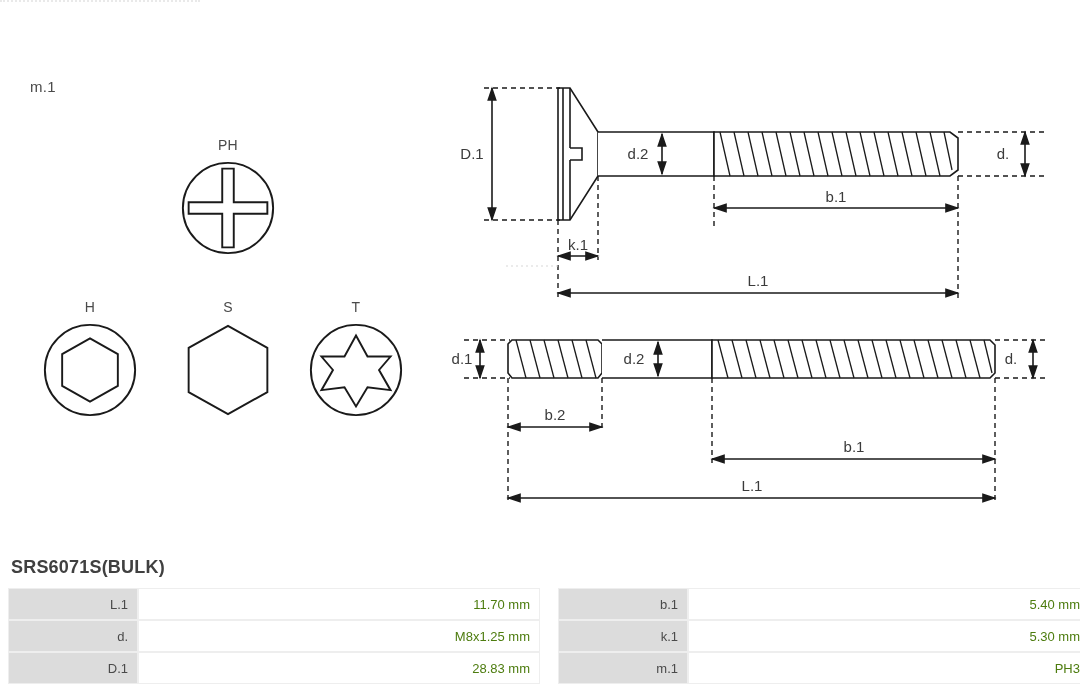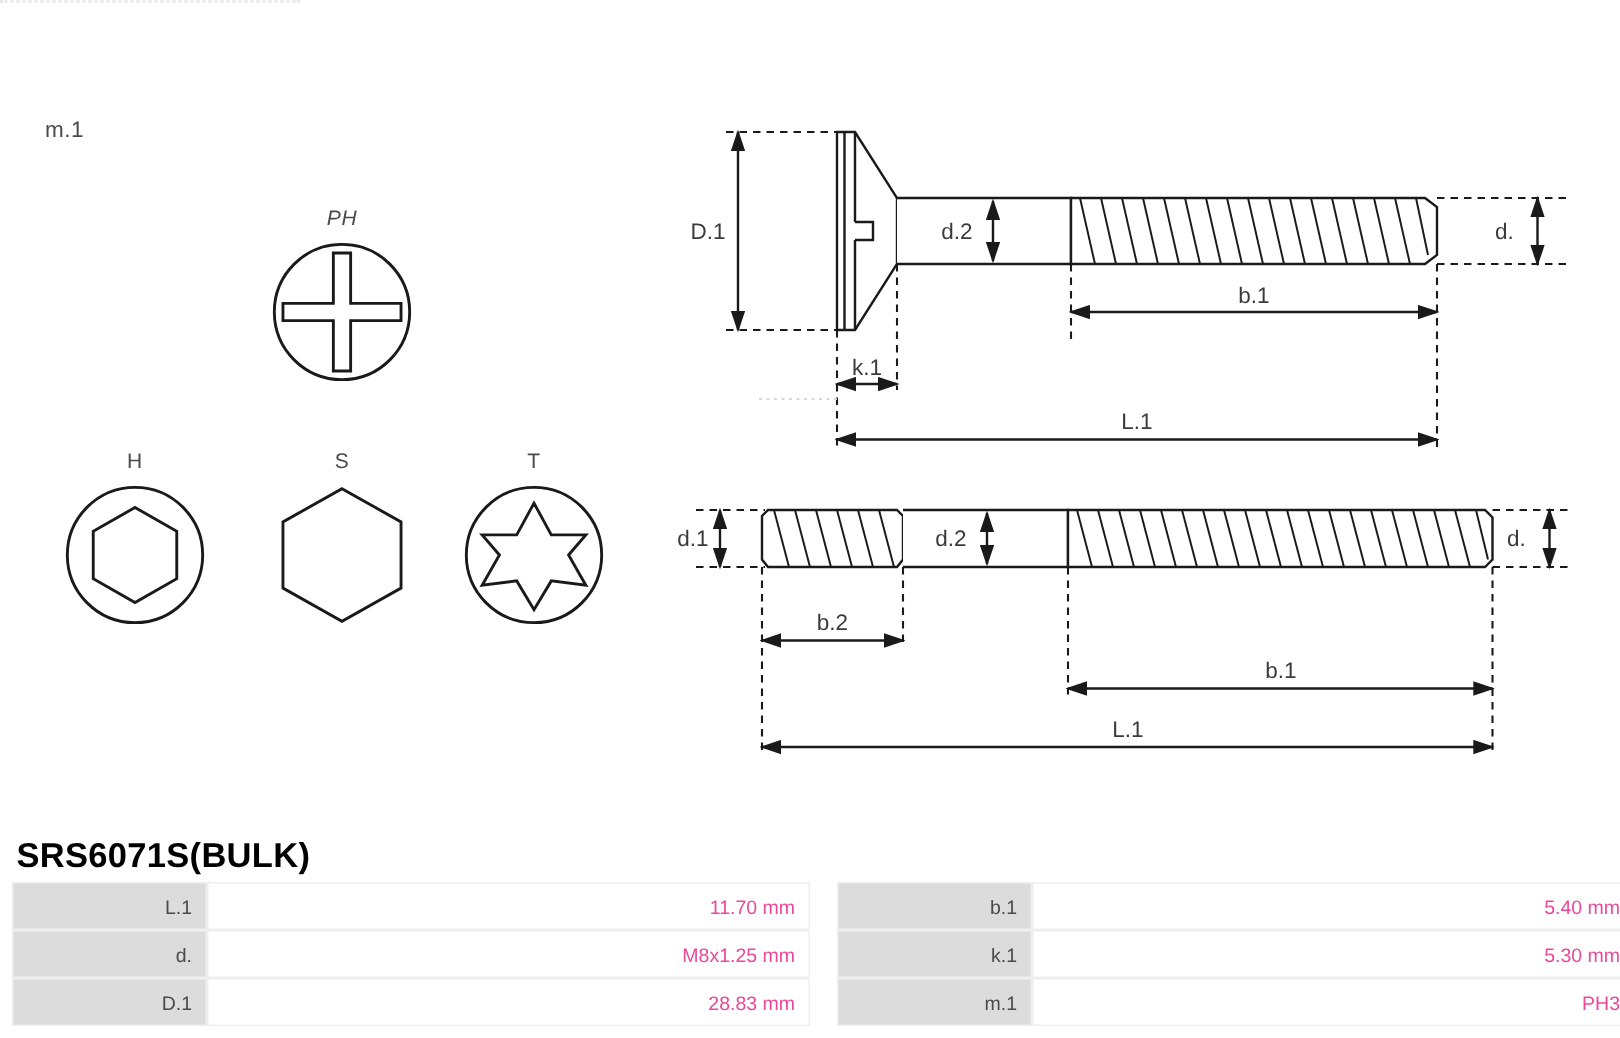--- a/index.html
+++ b/index.html
@@ -49,21 +49,21 @@
     line-height: 18px;
     letter-spacing: .4px;
   }
   .drive-cell .drive-glyph {
     display: block;
     margin: 6px auto 0 auto;
     width: 96px;
     height: 96px;
   }
   .dc-fd { left: 40px;  top: 278px; }
-  .dc-ph { left: 178px; top: 278px; font-style: italic; }
+  .dc-ph { left: 178px; top: 278px; }
   .dc-pz { left: 306px; top: 278px; }
   .dc-h  { left: 40px;  top: 298px; }
   .dc-s  { left: 178px; top: 298px; }
   .dc-t  { left: 306px; top: 298px; }
 
   
   .row-1 { top: 136px; }
   .row-2 { top: 298px; }
 
   
@@ -71,23 +71,23 @@
     position: absolute;
     left: 450px; top: 60px;
     width: 630px; height: 450px;
   }
   .svg-drawing { display: block; }
 
   
   #product-title {
     position: absolute;
     left: 11px; top: 557px;
-    font-size: 23px;
+    font-size: 18px;
     font-weight: bold;
-    color: #000000;
+    color: #404040;
     letter-spacing: .2px;
   }
 
   
   #spec-table {
     position: absolute;
     left: 8px; top: 588px;
     width: 1064px;
     border-collapse: separate;
     border-spacing: 0;
@@ -106,21 +106,21 @@
     background: #dcdcdc;
     border: 1px solid #eeeeee;
     text-align: right;
     color: #4a4a4a;
   }
   td.val-cell {
     width: 402px;
     background: #ffffff;
     border: 1px solid #eeeeee;
     text-align: right;
-    color: #ec4899;
+    color: #4d7c0f;
   }
   td.spacer-cell {
     width: 0px;
     background: #ffffff;
     border: none;
     padding: 0;
   }
 </style>
 </head>
 <body>

